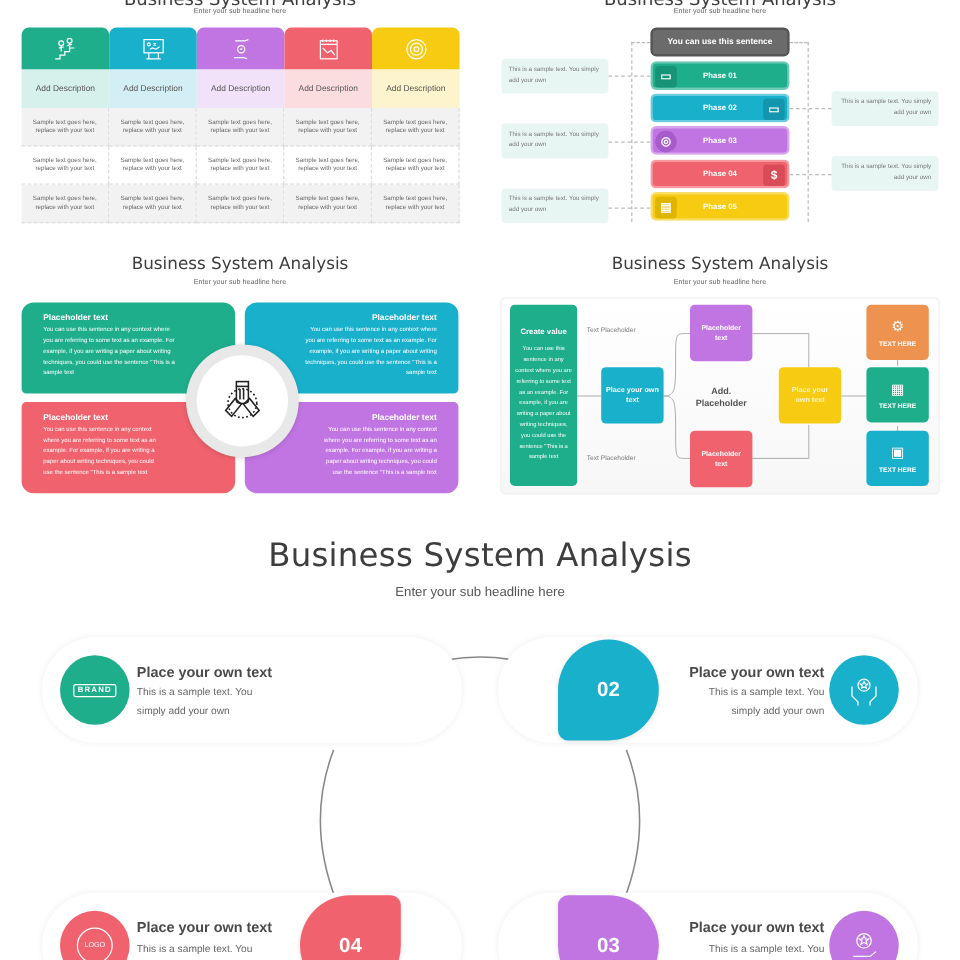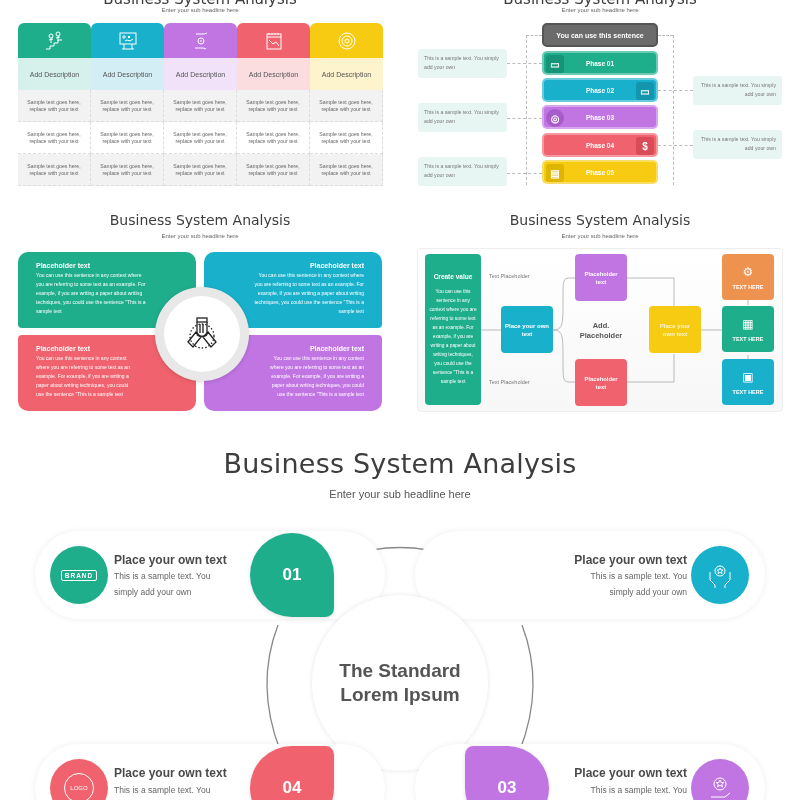--- a/index.html
+++ b/index.html
@@ -261,37 +261,33 @@
     <path d="M278 205Q255 265 280 330"></path>
     <path d="M522 205Q545 265 520 330"></path>
   </svg>
 
   <div class="pill" style="left:35px;top:111px"></div>
   <div class="ic-c" style="left:50px;top:126px;background:#1fae8c">
     <div style="border:1.3px solid #fff;border-radius:2px;font-size:6.5px;font-weight:bold;letter-spacing:1px;padding:1px 3px">BRAND</div>
   </div>
   <div class="ptitle" style="left:114px;top:133px">Place your own text</div>
   <div class="pbody" style="left:114px;top:148px">This is a sample text. You simply add your own</div>
-  <div class="num" style="left:250px;top:113px;background:#1fae8c;border-radius:50% 50% 10% 50%">01</div>
 
   <div class="pill" style="left:415px;top:111px"></div>
   <div class="ic-c" style="left:691px;top:126px;background:#19b0cc">
     <svg width="30" height="30" viewBox="0 0 30 30" fill="none" stroke="#fff" stroke-width="1">
         <circle cx="15" cy="11" r="5"></circle>
         <path d="M15 8l1 2h2l-1.5 1.5.5 2-2-1-2 1 .5-2L12 10h2z"></path>
         <path d="M5 12v8l5 5v3M25 12v8l-5 5v3"></path>
       </svg>
   </div>
   <div class="ptitle" style="right:113px;top:133px">Place your own text</div>
   <div class="pbody" style="right:113px;top:148px;text-align:right">This is a sample text. You simply add your own</div>
-
-  <div class="center-c">
-    <div>The Standard</div>
-    <div>Lorem Ipsum</div>
-  </div>
+  <div class="num" style="left:465px;top:113px;background:#19b0cc;border-radius:50% 50% 50% 10%">02</div>
+
 
   <div class="pill" style="left:35px;top:324px"></div>
   <div class="ic-c" style="left:50px;top:339px;background:#f0626d">
     <div style="border:1.2px solid #fff;border-radius:50%;width:30px;height:30px;display:flex;align-items:center;justify-content:center;font-size:6px">LOGO</div>
   </div>
   <div class="ptitle" style="left:114px;top:346px">Place your own text</div>
   <div class="pbody" style="left:114px;top:362px">This is a sample text. You</div>
   <div class="num" style="left:250px;top:326px;background:#f0626d;border-radius:50% 10% 50% 50%">04</div>
 
   <div class="pill" style="left:415px;top:324px"></div>

